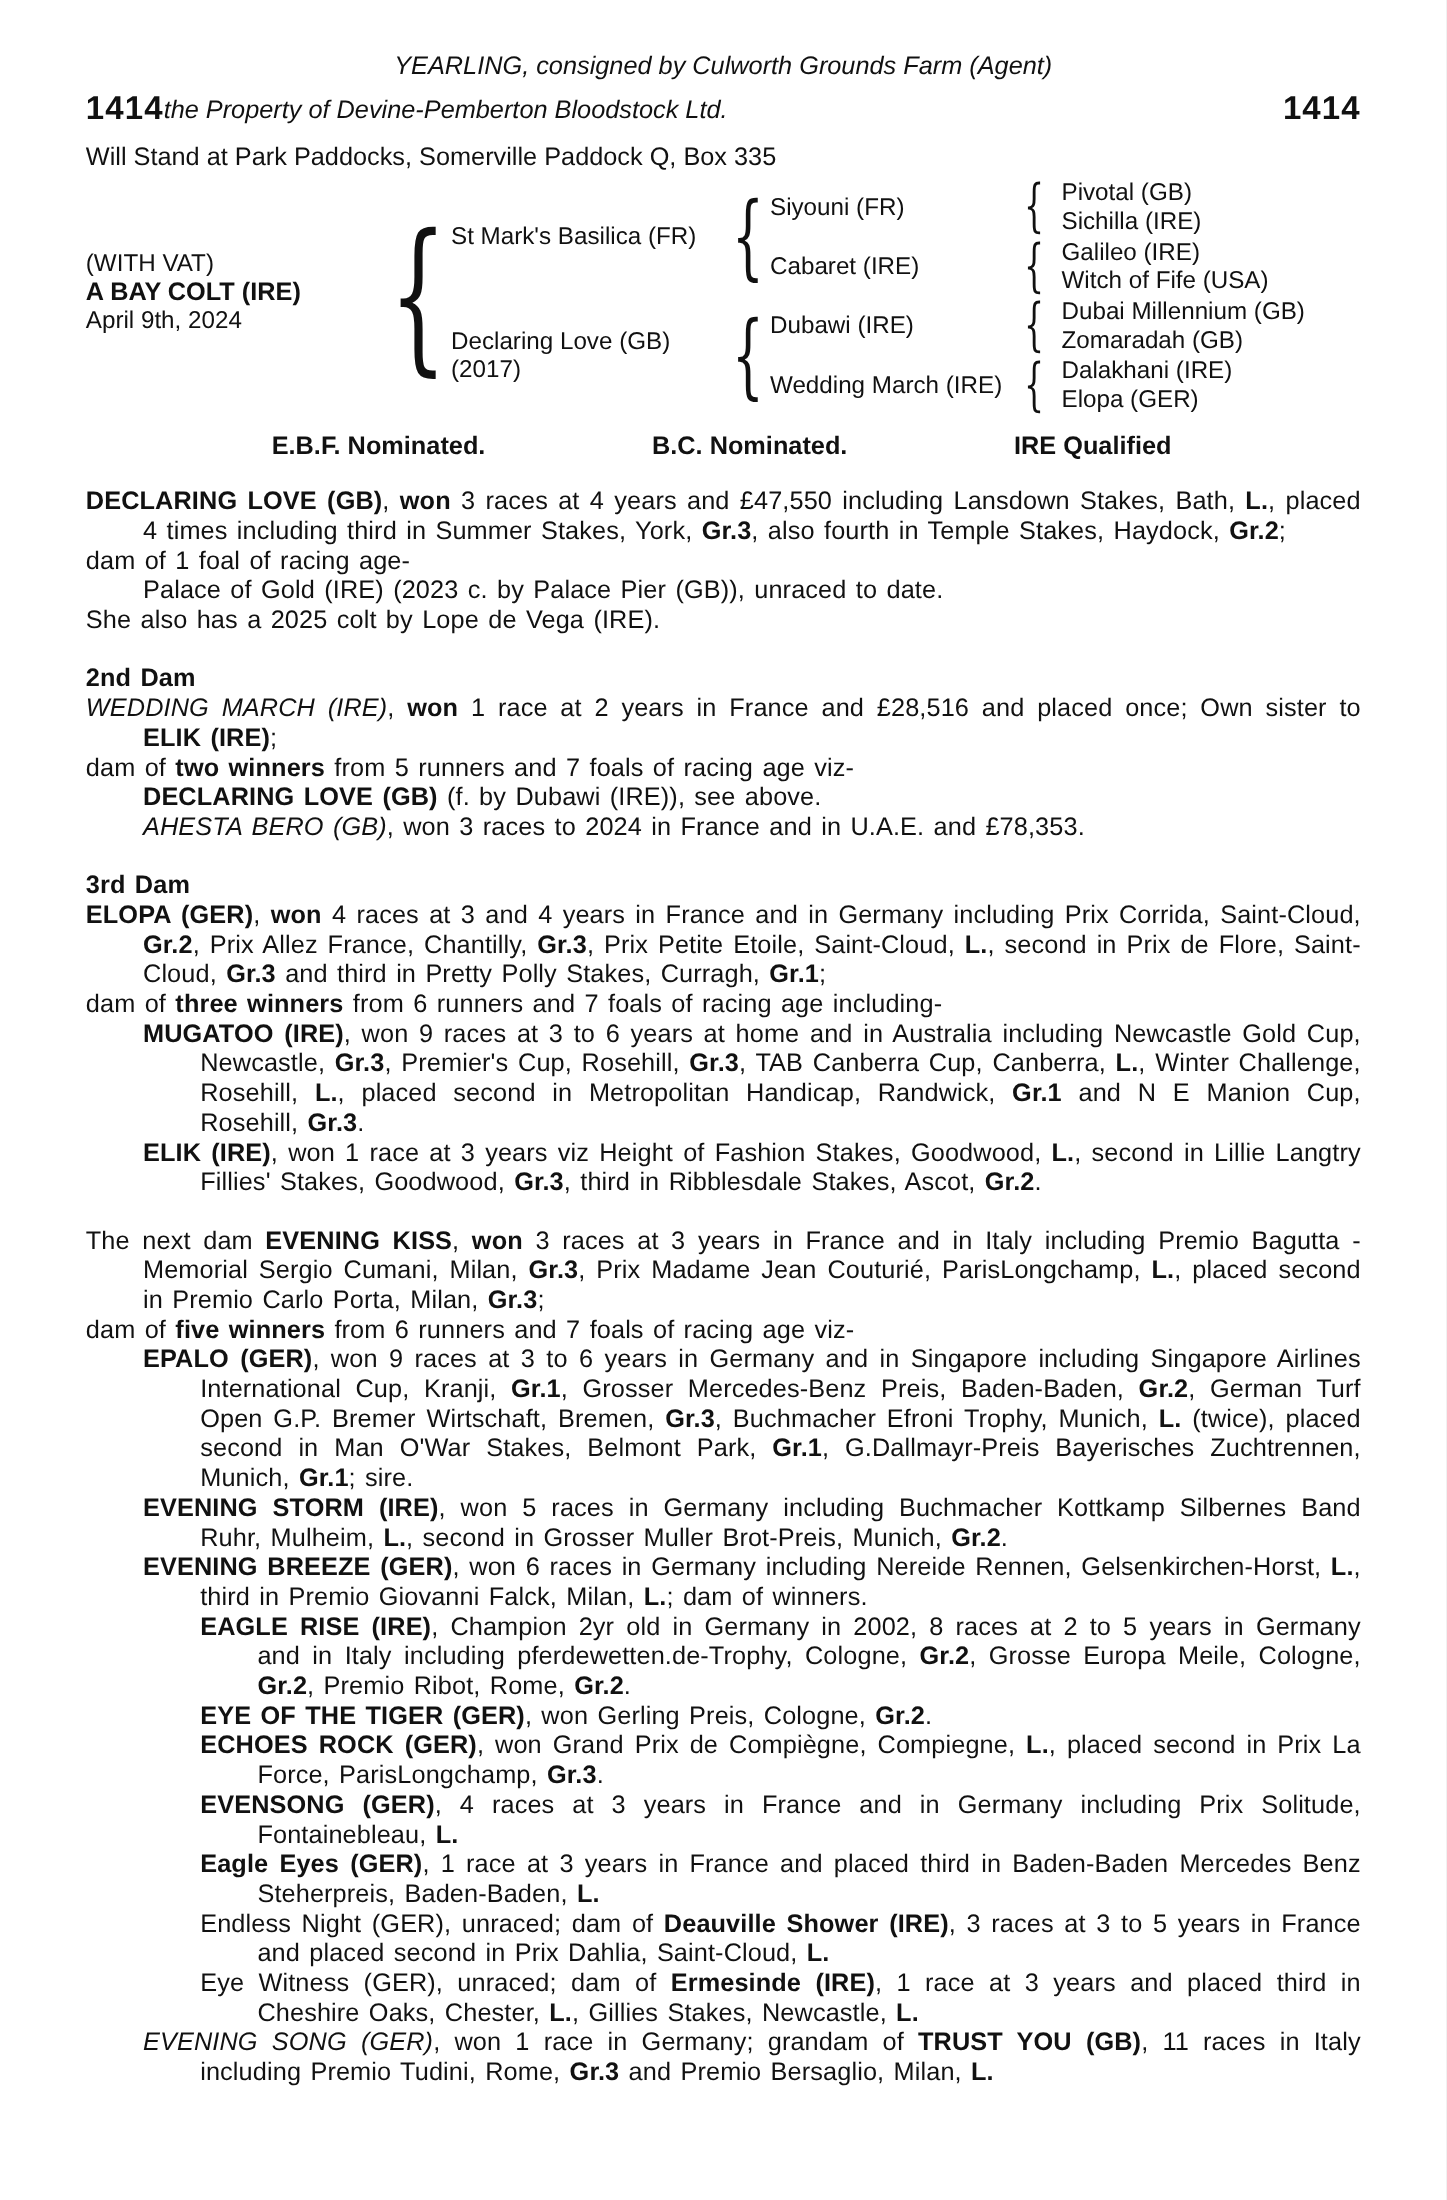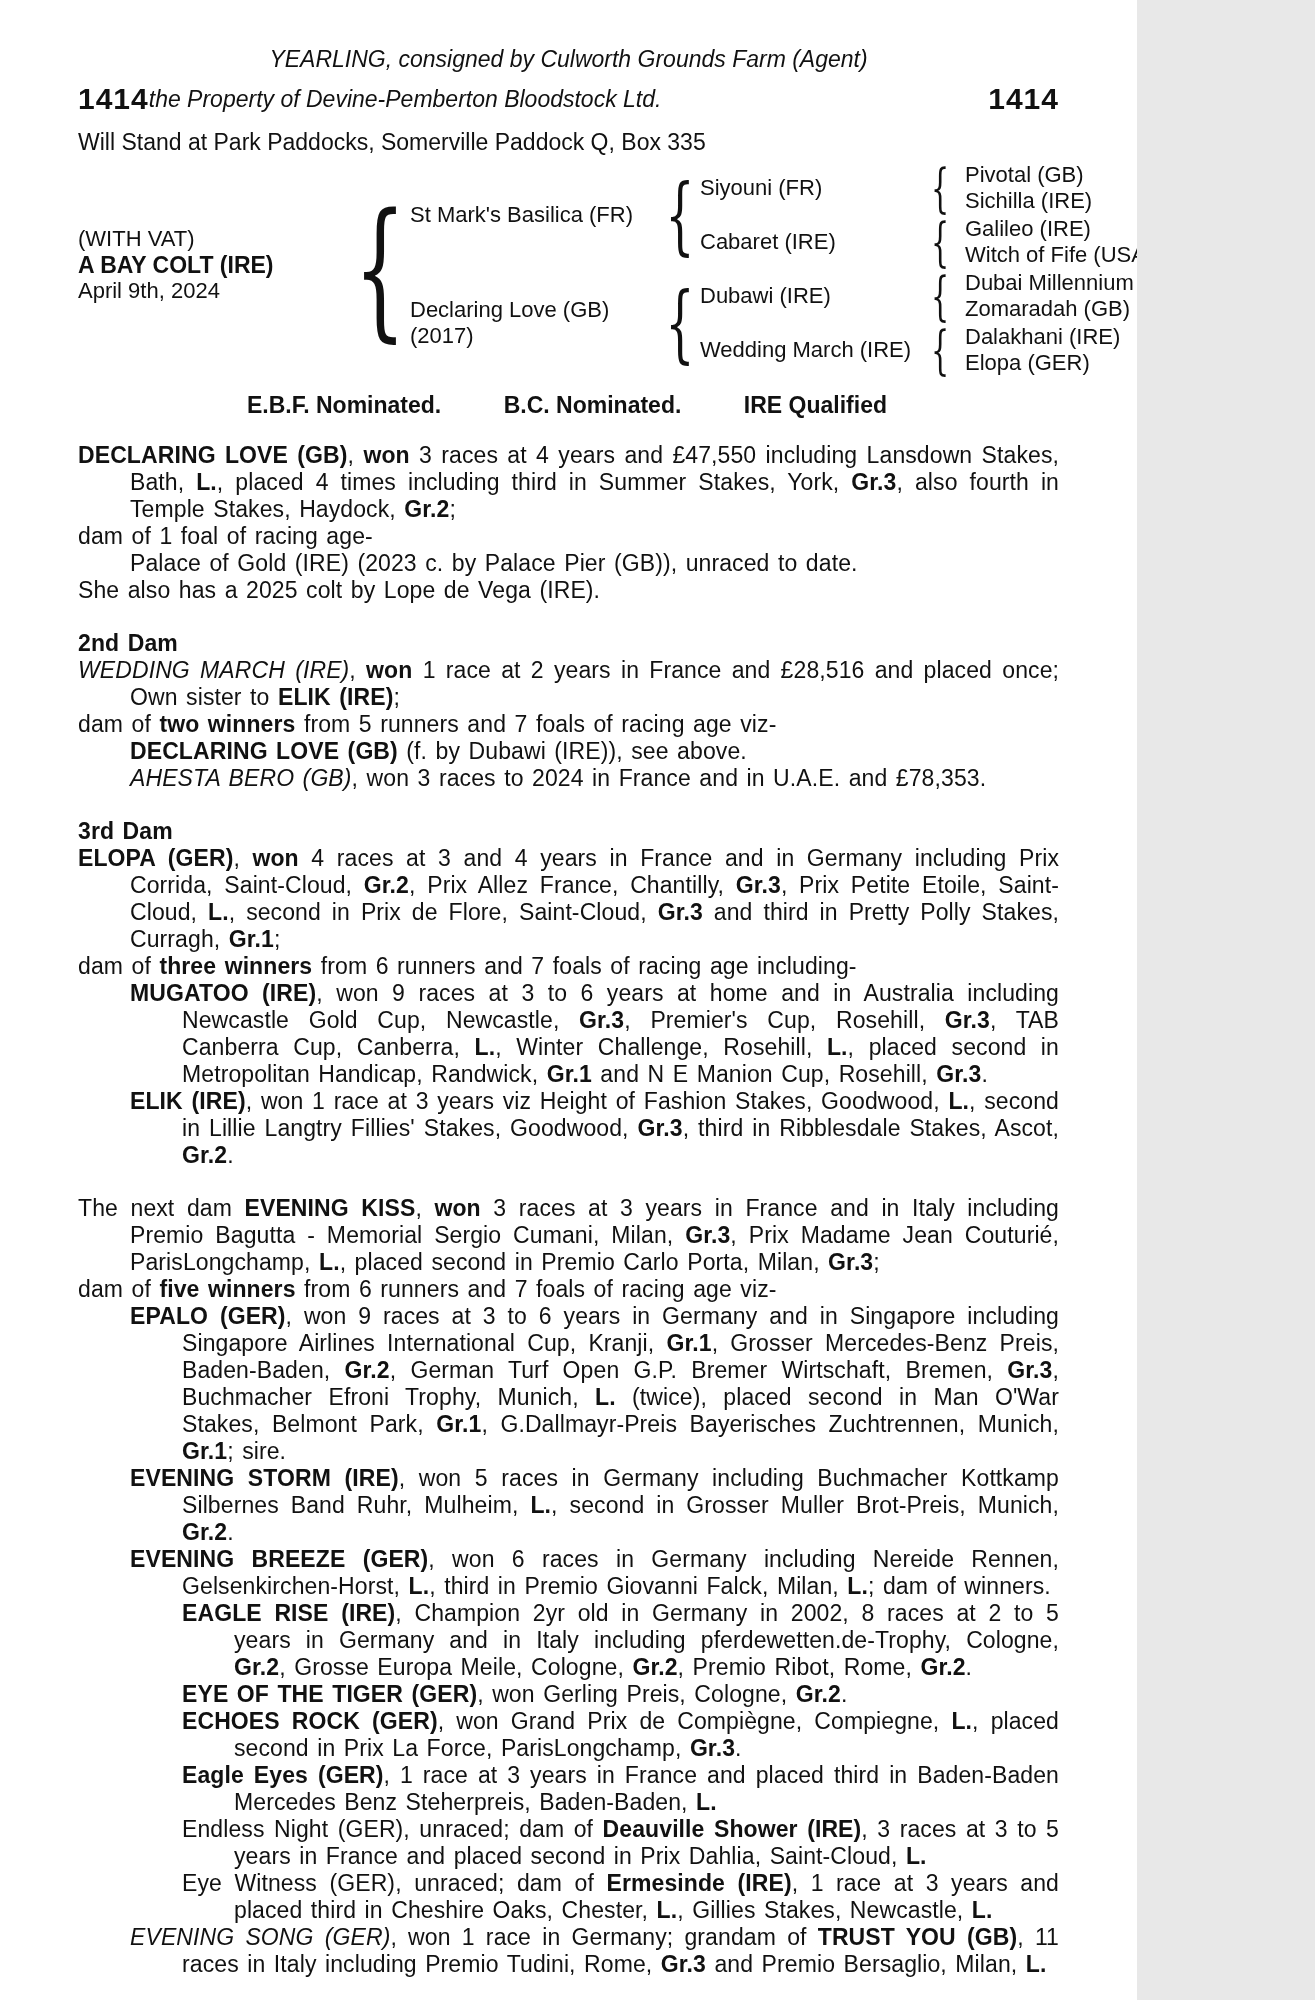--- a/index.html
+++ b/index.html
@@ -1,19 +1,19 @@
 <!DOCTYPE html>
 <html><head>
 <meta charset="utf-8">
 <title>Catalogue Page</title>
 <style>
   html,body{margin:0;padding:0;background:#e8e8e8;}
   .page{
     position:relative;
-    width:1137px;height:2000px;
+    width:1315px;height:2000px;
     box-sizing:border-box;
     padding:45px 78px 0 78px;
     background:#ffffff;
     color:#111;
     font-family:"Liberation Sans","DejaVu Sans",sans-serif;
     overflow:hidden;
   }
   
   .h1{text-align:center;font-style:italic;font-size:23px;line-height:29px;}
   .h2{display:flex;align-items:center;margin-top:4px;}
@@ -128,19 +128,20 @@
       <p class="para indent-1 hang"><span class="seg-b">MUGATOO (IRE)</span><span class="seg-r">, won 9 races at 3 to 6 years at home and in Australia including Newcastle Gold Cup, Newcastle, </span><span class="seg-b">Gr.3</span><span class="seg-r">, Premier's Cup, Rosehill, </span><span class="seg-b">Gr.3</span><span class="seg-r">, TAB Canberra Cup, Canberra, </span><span class="seg-b">L.</span><span class="seg-r">, Winter Challenge, Rosehill, </span><span class="seg-b">L.</span><span class="seg-r">, placed second in Metropolitan Handicap, Randwick, </span><span class="seg-b">Gr.1</span><span class="seg-r"> and N E Manion Cup, Rosehill, </span><span class="seg-b">Gr.3</span><span class="seg-r">.</span></p>
       <p class="para indent-1 hang"><span class="seg-b">ELIK (IRE)</span><span class="seg-r">, won 1 race at 3 years viz Height of Fashion Stakes, Goodwood, </span><span class="seg-b">L.</span><span class="seg-r">, second in Lillie Langtry Fillies' Stakes, Goodwood, </span><span class="seg-b">Gr.3</span><span class="seg-r">, third in Ribblesdale Stakes, Ascot, </span><span class="seg-b">Gr.2</span><span class="seg-r">.</span></p>
       <p class="para indent-0 hang gap"><span class="seg-r">The next dam </span><span class="seg-b">EVENING KISS</span><span class="seg-r">, </span><span class="seg-b">won</span><span class="seg-r"> 3 races at 3 years in France and in Italy including Premio Bagutta - Memorial Sergio Cumani, Milan, </span><span class="seg-b">Gr.3</span><span class="seg-r">, Prix Madame Jean Couturié, ParisLongchamp, </span><span class="seg-b">L.</span><span class="seg-r">, placed second in Premio Carlo Porta, Milan, </span><span class="seg-b">Gr.3</span><span class="seg-r">;</span></p>
       <p class="para indent-0 hang"><span class="seg-r">dam of </span><span class="seg-b">five winners</span><span class="seg-r"> from 6 runners and 7 foals of racing age viz-</span></p>
       <p class="para indent-1 hang"><span class="seg-b">EPALO (GER)</span><span class="seg-r">, won 9 races at 3 to 6 years in Germany and in Singapore including Singapore Airlines International Cup, Kranji, </span><span class="seg-b">Gr.1</span><span class="seg-r">, Grosser Mercedes-Benz Preis, Baden-Baden, </span><span class="seg-b">Gr.2</span><span class="seg-r">, German Turf Open G.P. Bremer Wirtschaft, Bremen, </span><span class="seg-b">Gr.3</span><span class="seg-r">, Buchmacher Efroni Trophy, Munich, </span><span class="seg-b">L.</span><span class="seg-r"> (twice), placed second in Man O'War Stakes, Belmont Park, </span><span class="seg-b">Gr.1</span><span class="seg-r">, G.Dallmayr-Preis Bayerisches Zuchtrennen, Munich, </span><span class="seg-b">Gr.1</span><span class="seg-r">; sire.</span></p>
       <p class="para indent-1 hang"><span class="seg-b">EVENING STORM (IRE)</span><span class="seg-r">, won 5 races in Germany including Buchmacher Kottkamp Silbernes Band Ruhr, Mulheim, </span><span class="seg-b">L.</span><span class="seg-r">, second in Grosser Muller Brot-Preis, Munich, </span><span class="seg-b">Gr.2</span><span class="seg-r">.</span></p>
       <p class="para indent-1 hang"><span class="seg-b">EVENING BREEZE (GER)</span><span class="seg-r">, won 6 races in Germany including Nereide Rennen, Gelsenkirchen-Horst, </span><span class="seg-b">L.</span><span class="seg-r">, third in Premio Giovanni Falck, Milan, </span><span class="seg-b">L.</span><span class="seg-r">; dam of winners.</span></p>
       <p class="para indent-2 hang"><span class="seg-b">EAGLE RISE (IRE)</span><span class="seg-r">, Champion 2yr old in Germany in 2002, 8 races at 2 to 5 years in Germany and in Italy including pferdewetten.de-Trophy, Cologne, </span><span class="seg-b">Gr.2</span><span class="seg-r">, Grosse Europa Meile, Cologne, </span><span class="seg-b">Gr.2</span><span class="seg-r">, Premio Ribot, Rome, </span><span class="seg-b">Gr.2</span><span class="seg-r">.</span></p>
       <p class="para indent-2 hang"><span class="seg-b">EYE OF THE TIGER (GER)</span><span class="seg-r">, won Gerling Preis, Cologne, </span><span class="seg-b">Gr.2</span><span class="seg-r">.</span></p>
       <p class="para indent-2 hang"><span class="seg-b">ECHOES ROCK (GER)</span><span class="seg-r">, won Grand Prix de Compiègne, Compiegne, </span><span class="seg-b">L.</span><span class="seg-r">, placed second in Prix La Force, ParisLongchamp, </span><span class="seg-b">Gr.3</span><span class="seg-r">.</span></p>
+      <p class="para indent-2 hang"><span class="seg-b">EVENSONG (GER)</span><span class="seg-r">, 4 races at 3 years in France and in Germany including Prix Solitude, Fontainebleau, </span><span class="seg-b">L.</span></p>
       <p class="para indent-2 hang"><span class="seg-b">Eagle Eyes (GER)</span><span class="seg-r">, 1 race at 3 years in France and placed third in Baden-Baden Mercedes Benz Steherpreis, Baden-Baden, </span><span class="seg-b">L.</span></p>
       <p class="para indent-2 hang"><span class="seg-r">Endless Night (GER), unraced; dam of </span><span class="seg-b">Deauville Shower (IRE)</span><span class="seg-r">, 3 races at 3 to 5 years in France and placed second in Prix Dahlia, Saint-Cloud, </span><span class="seg-b">L.</span></p>
       <p class="para indent-2 hang"><span class="seg-r">Eye Witness (GER), unraced; dam of </span><span class="seg-b">Ermesinde (IRE)</span><span class="seg-r">, 1 race at 3 years and placed third in Cheshire Oaks, Chester, </span><span class="seg-b">L.</span><span class="seg-r">, Gillies Stakes, Newcastle, </span><span class="seg-b">L.</span></p>
       <p class="para indent-1 hang"><span class="seg-i">EVENING SONG (GER)</span><span class="seg-r">, won 1 race in Germany; grandam of </span><span class="seg-b">TRUST YOU (GB)</span><span class="seg-r">, 11 races in Italy including Premio Tudini, Rome, </span><span class="seg-b">Gr.3</span><span class="seg-r"> and Premio Bersaglio, Milan, </span><span class="seg-b">L.</span></p>
     </div>
 
 </div>
 
 </body></html>

